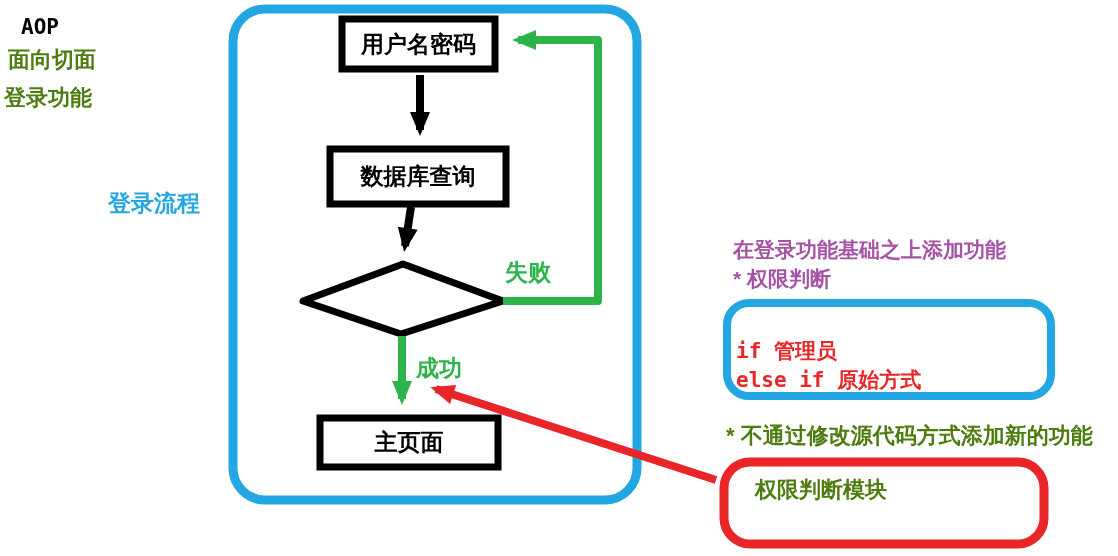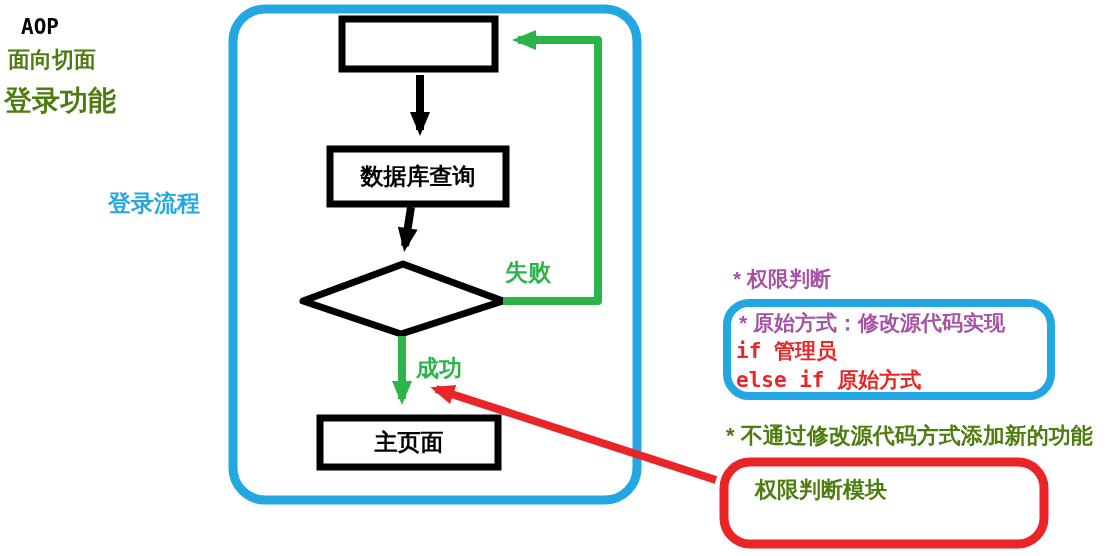--- a/index.html
+++ b/index.html
@@ -59,31 +59,32 @@
 
     <line x1="716" y1="480" x2="436" y2="389" stroke="#e92527" stroke-width="8" marker-end="url(#mk-red)"></line>
 
     <rect x="727" y="303" width="324" height="93" rx="22" ry="22" fill="none" stroke="#22a7e2" stroke-width="8"></rect>
 
     <rect x="724" y="462" width="320" height="82" rx="26" ry="26" fill="#ffffff" stroke="#e92527" stroke-width="9"></rect>
   </svg>
 
   <div class="txt black mono" style="left:21px;top:17px;font-size:21px;">AOP</div>
   <div class="txt maroon" style="left:8px;top:49px;font-size:22px;">面向切面</div>
-  <div class="txt maroon" style="left:4px;top:87px;font-size:28px;">登录功能</div>
+  <div class="txt maroon" style="left:4px;top:87px;font-size:22px;">登录功能</div>
   <div class="txt cyan" style="left:108px;top:192px;font-size:23px;">登录流程</div>
 
+  <div class="node-label" style="left:342px;top:19px;width:153px;height:50px;">用户名密码</div>
   <div class="node-label" style="left:330px;top:149px;width:176px;height:55px;">数据库查询</div>
   <div class="node-label" style="left:320px;top:418px;width:178px;height:49px;">主页面</div>
 
   <div class="txt green" style="left:505px;top:261px;font-size:23px;">失败</div>
   <div class="txt green" style="left:416px;top:357px;font-size:23px;">成功</div>
 
+  <div class="txt purple" style="left:733px;top:239px;font-size:21px;">在登录功能基础之上添加功能</div>
   <div class="txt purple" style="left:733px;top:268px;font-size:21px;">* 权限判断</div>
 
-  <div class="txt purple" style="left:739px;top:312px;font-size:21px;">* 原始方式：修改源代码实现</div>
   <div class="txt red mono" style="left:736px;top:341px;font-size:21px;">if 管理员</div>
   <div class="txt red mono" style="left:736px;top:370px;font-size:21px;">else if 原始方式</div>
 
   <div class="txt maroon" style="left:726px;top:425px;font-size:22px;">* 不通过修改源代码方式添加新的功能</div>
   <div class="txt maroon" style="left:755px;top:479px;font-size:22px;">权限判断模块</div>
 
 </div>
 
 </body></html>

